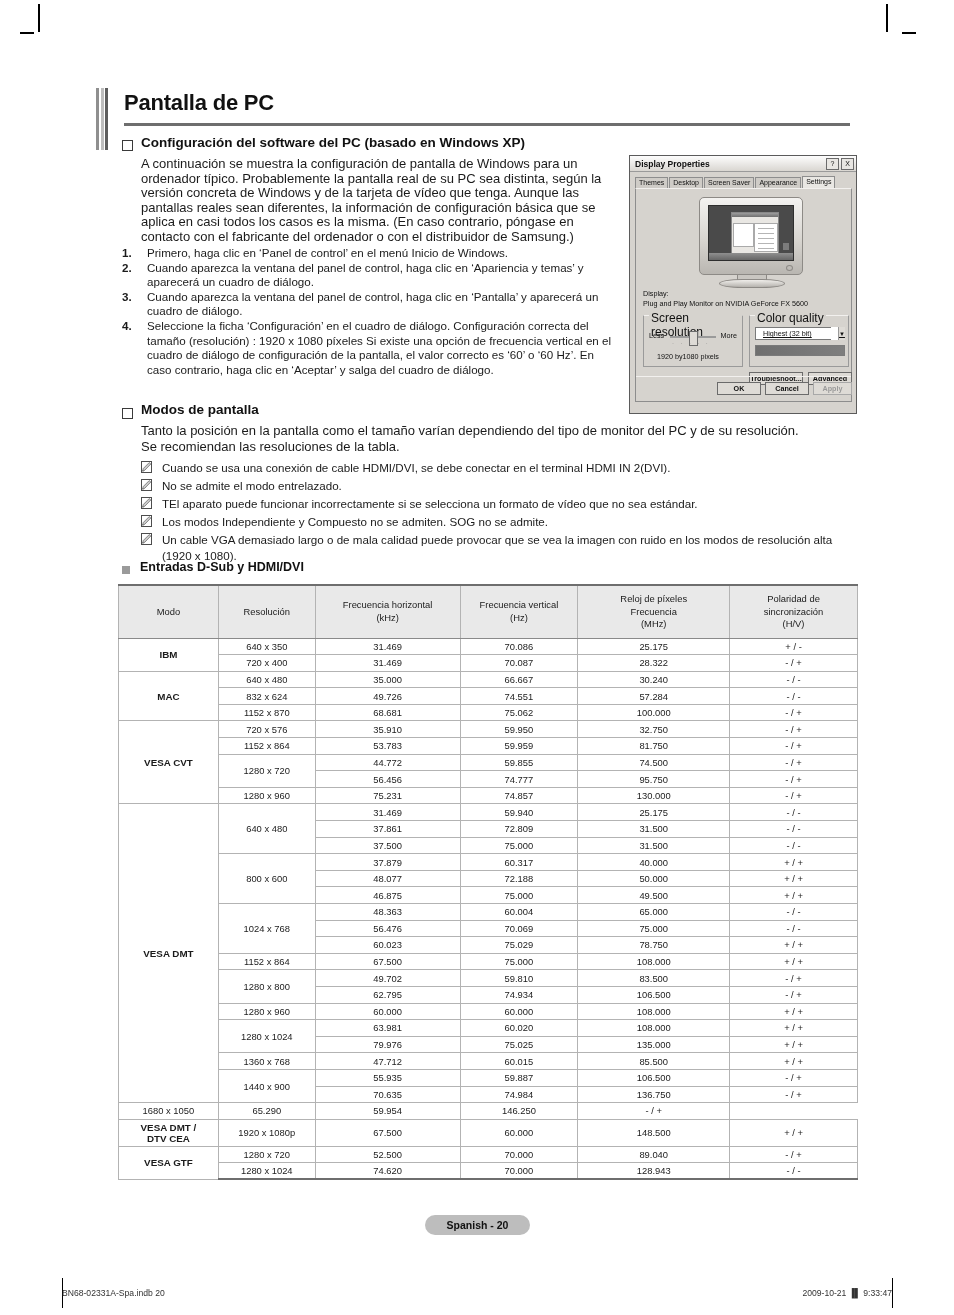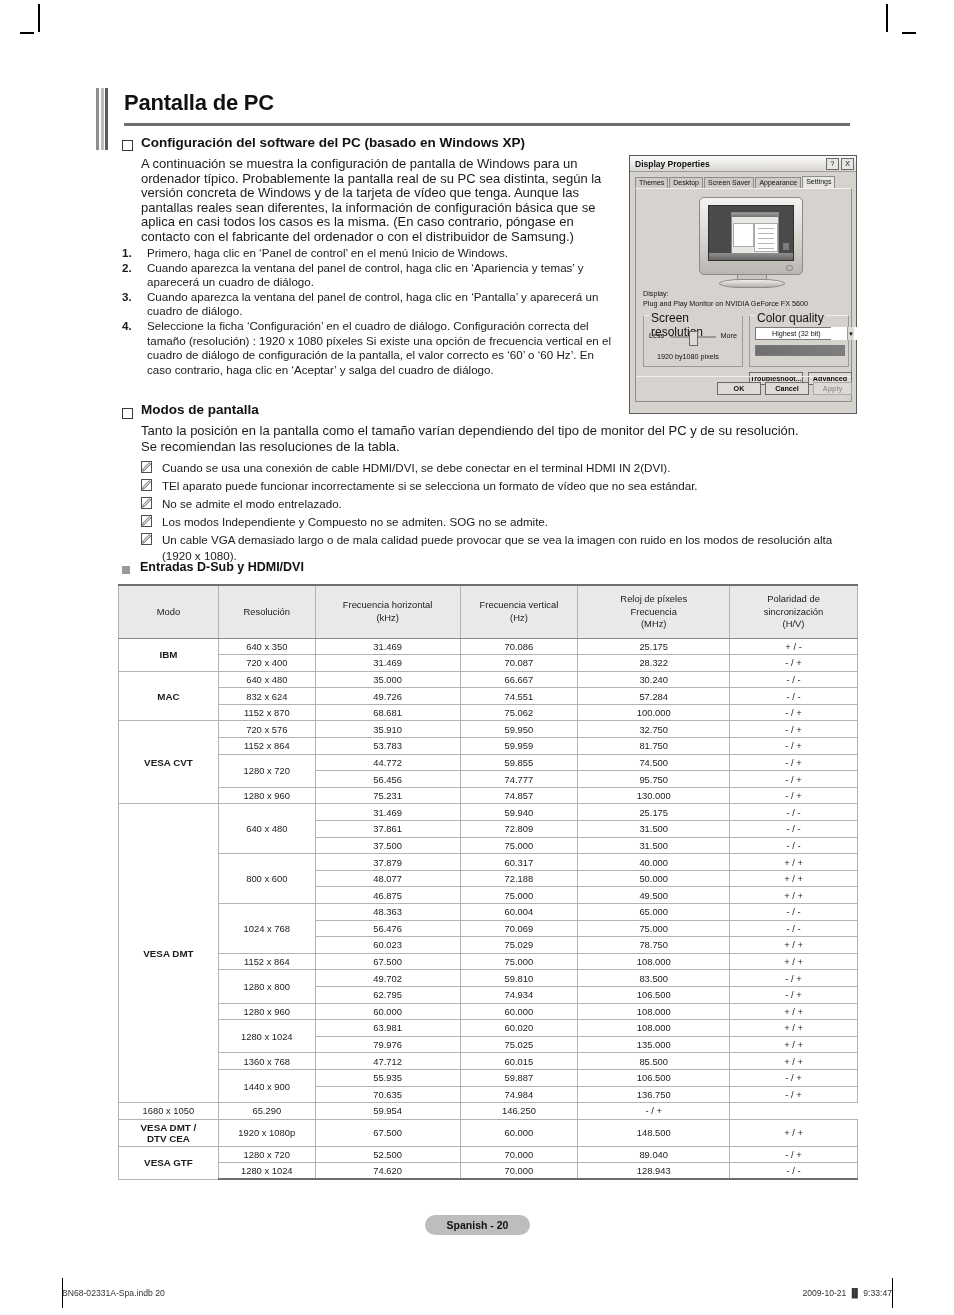--- a/index.html
+++ b/index.html
@@ -101,21 +101,21 @@
   .mon .led{position:absolute;right:10px;top:68px;width:5px;height:4px;border:1px solid #8d8a86;border-radius:50%;}
 
   .dp-lbl{position:absolute;font-size:7.2px;color:#111;white-space:nowrap;}
   .fs{position:absolute;border:1px solid #9a9a9a;border-top-color:#f2f0ee;}
   .fs-leg{position:absolute;top:-5px;left:5px;background:#d6d3ce;font-size:12px;padding:0 2px;color:#111;}
   .slider-track{position:absolute;height:2px;background:#9a9a9a;}
   .slider-thumb{position:absolute;width:7px;height:13px;background:#dedbd6;border:1px solid #6b6b6b;}
   .ticks{position:absolute;font-size:6px;letter-spacing:2.4px;color:#777;}
   .combo{
     position:absolute;background:#fff;border:1px solid #7a7a7a;
-    font-size:7.2px;color:#111;display:flex;align-items:center;padding:0 16px;box-sizing:border-box;
+    font-size:7.2px;color:#111;display:flex;align-items:center;padding:0 7px;box-sizing:border-box;text-decoration:underline;
   }
   .combo .arw{margin-left:auto;width:11px;height:100%;background:#dedbd6;border-left:1px solid #9a9a9a;
     display:flex;align-items:center;justify-content:center;font-size:6px;}
   .swatch{position:absolute;background:linear-gradient(90deg,#6f6f6f,#7e7e7e);border:1px solid #7a7a7a;}
   .wbtn{
     position:absolute;background:#dedbd6;border:1px solid #6b6b6b;
     font-size:7.2px;color:#111;display:flex;align-items:center;justify-content:center;box-sizing:border-box;font-weight:bold;
   }
   .wbtn.dis{color:#9a9a9a;}
   #dp .footbar{position:absolute;left:0;right:0;bottom:0;height:24px;border-top:1px solid #f2f0ee;}
@@ -278,31 +278,31 @@
       <span>Cuando se usa una conexión de cable HDMI/DVI, se debe conectar en el terminal HDMI IN 2(DVI).</span>
     </div>
     <div class="note">
       <span class="pencil">
         <svg width="11" height="12" viewBox="0 0 11 12">
             <rect x="0.5" y="0.5" width="10" height="11" fill="#fff" stroke="#4d4d4d"></rect>
             <path d="M1.6 10.2 L9 2.2" stroke="#9a9a9a" stroke-width="1.4"></path>
             <path d="M1.6 10.2 L2.2 7.6 L8.2 1.6 L9.8 3.0 L3.8 9.2 Z" fill="#cfcfcf" stroke="#4d4d4d" stroke-width="0.6"></path>
           </svg>
       </span>
-      <span>TEl aparato puede funcionar incorrectamente si se selecciona un formato de vídeo que no sea estándar.</span>
+      <span>No se admite el modo entrelazado.</span>
     </div>
     <div class="note">
       <span class="pencil">
         <svg width="11" height="12" viewBox="0 0 11 12">
             <rect x="0.5" y="0.5" width="10" height="11" fill="#fff" stroke="#4d4d4d"></rect>
             <path d="M1.6 10.2 L9 2.2" stroke="#9a9a9a" stroke-width="1.4"></path>
             <path d="M1.6 10.2 L2.2 7.6 L8.2 1.6 L9.8 3.0 L3.8 9.2 Z" fill="#cfcfcf" stroke="#4d4d4d" stroke-width="0.6"></path>
           </svg>
       </span>
-      <span>No se admite el modo entrelazado.</span>
+      <span>TEl aparato puede funcionar incorrectamente si se selecciona un formato de vídeo que no sea estándar.</span>
     </div>
     <div class="note">
       <span class="pencil">
         <svg width="11" height="12" viewBox="0 0 11 12">
             <rect x="0.5" y="0.5" width="10" height="11" fill="#fff" stroke="#4d4d4d"></rect>
             <path d="M1.6 10.2 L9 2.2" stroke="#9a9a9a" stroke-width="1.4"></path>
             <path d="M1.6 10.2 L2.2 7.6 L8.2 1.6 L9.8 3.0 L3.8 9.2 Z" fill="#cfcfcf" stroke="#4d4d4d" stroke-width="0.6"></path>
           </svg>
       </span>
       <span>Los modos Independiente y Compuesto no se admiten. SOG no se admite.</span>

